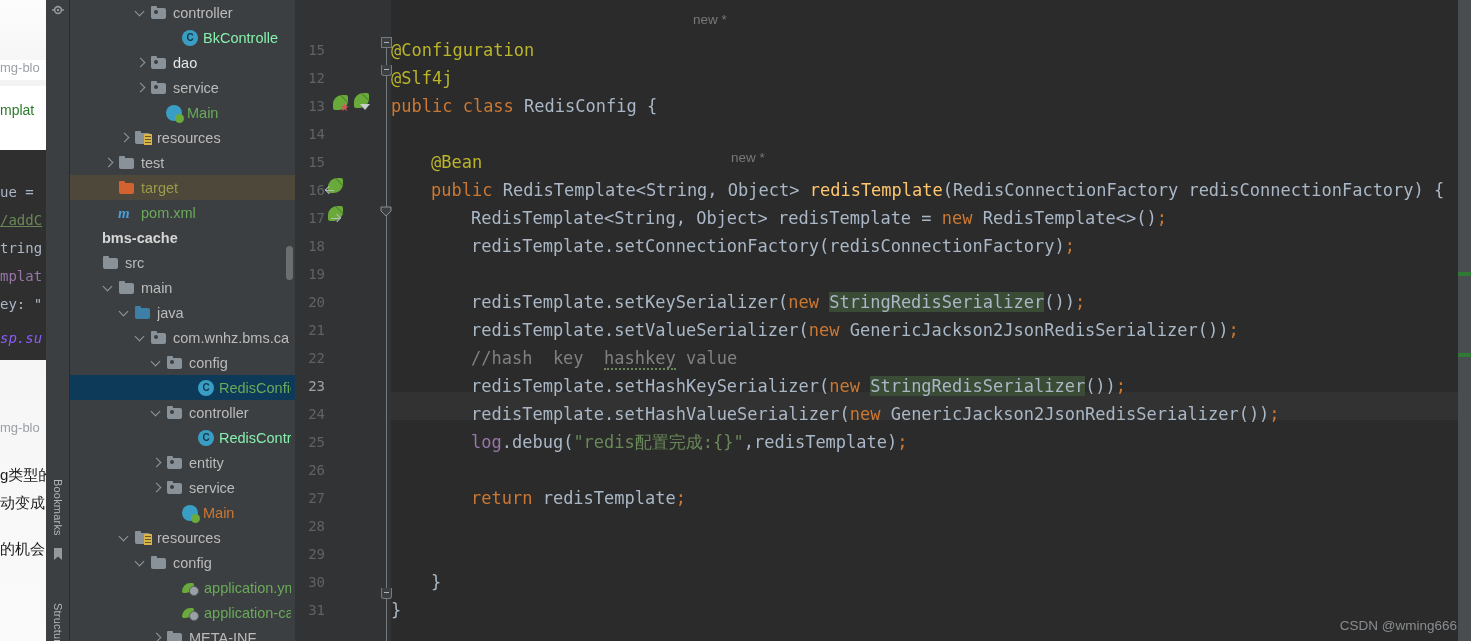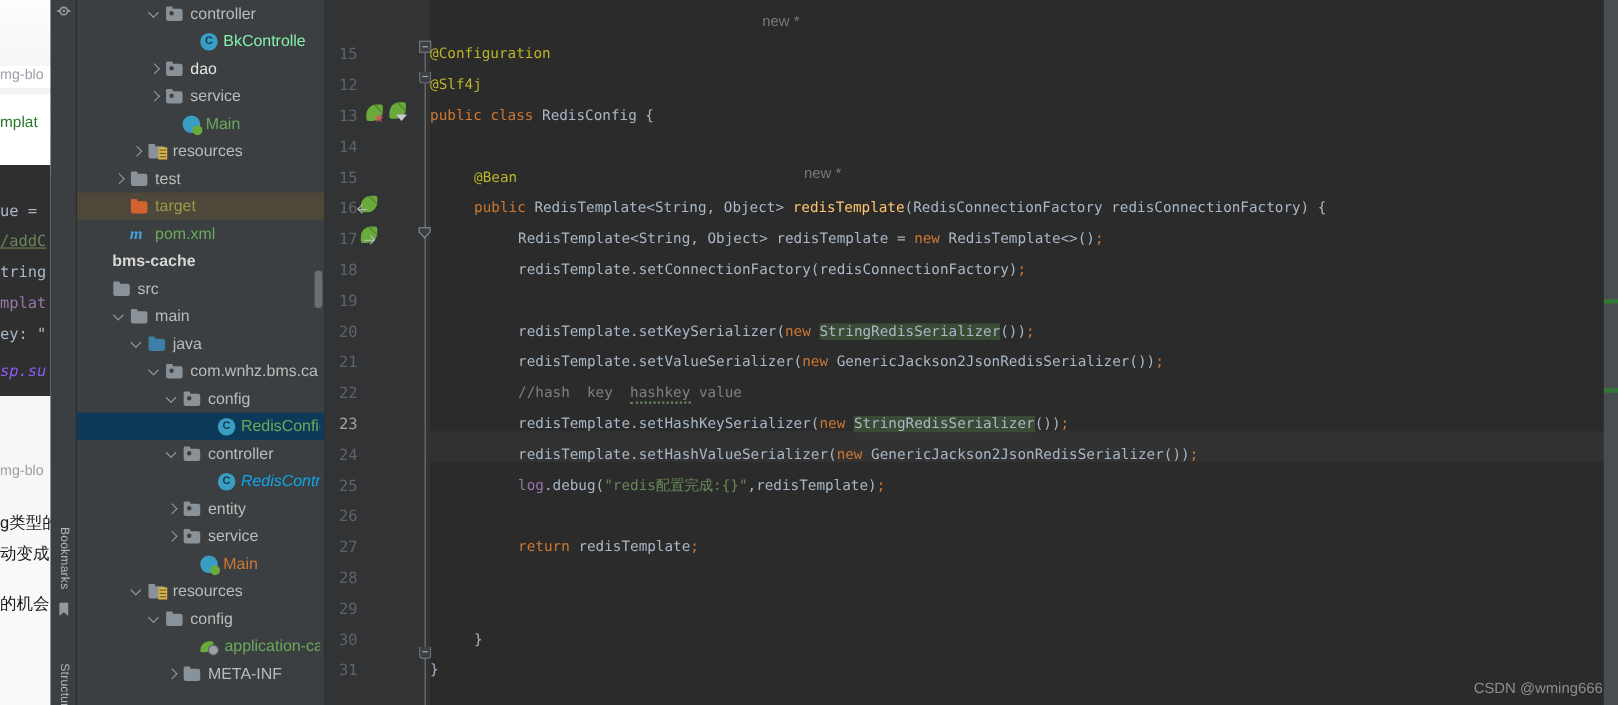--- a/index.html
+++ b/index.html
@@ -140,21 +140,21 @@
   }
   .lineno {
     position: absolute; left: 0; width: 30px; text-align: right;
     color: #606366; font-size: 14px; font-family: "DejaVu Sans Mono", monospace;
     height: 28px; line-height: 28px;
   }
   .lineno.cur { color: #a4a3a3; }
   .code-area { position: absolute; left: 96px; top: 0; right: 0; height: 641px; }
   .cl {
     position: absolute; left: 0; height: 28px; line-height: 28px;
-    white-space: pre; font-family: "DejaVu Sans Mono", monospace; font-size: 13px;
+    white-space: pre; font-family: "DejaVu Sans Mono", monospace; font-size: 17px;
     color: #a9b7c6;
   }
   .curline-bg {
     position: absolute; left: 0; right: 0; height: 28px; background: #323232;
   }
   
   .kw   { color: #cc7832; }
   .ann  { color: #bbb529; }
   .typ  { color: #a9b7c6; }
   .mth  { color: #ffc66d; }
@@ -398,21 +398,21 @@
           <div class="chev down"></div>
           <span class="ico folder pkg">
             <i class="dot"></i>
           </span>
           <span class="lbl" style="color: rgb(187, 187, 187);">controller</span>
         </div>
         <div class="row">
           <div style="width: 112px; min-width: 112px;"></div>
           <div class="chev "></div>
           <span class="ico cls">C</span>
-          <span class="lbl" style="color: #0ea5e9; font-style: italic;">RedisContr</span>
+          <span class="lbl" style="color: #86efac;">RedisContr</span>
         </div>
         <div class="row">
           <div style="width: 80px; min-width: 80px;"></div>
           <div class="chev right"></div>
           <span class="ico folder pkg">
             <i class="dot"></i>
           </span>
           <span class="lbl" style="color: rgb(187, 187, 187);">entity</span>
         </div>
         <div class="row">
@@ -435,20 +435,26 @@
           <span class="ico folder res">
             <i class="bars"></i>
           </span>
           <span class="lbl" style="color: rgb(187, 187, 187);">resources</span>
         </div>
         <div class="row">
           <div style="width: 64px; min-width: 64px;"></div>
           <div class="chev down"></div>
           <span class="ico folder"></span>
           <span class="lbl" style="color: rgb(187, 187, 187);">config</span>
+        </div>
+        <div class="row">
+          <div style="width: 96px; min-width: 96px;"></div>
+          <div class="chev "></div>
+          <span class="ico yml"></span>
+          <span class="lbl" style="color: rgb(106, 170, 90);">application.ym</span>
         </div>
         <div class="row">
           <div style="width: 96px; min-width: 96px;"></div>
           <div class="chev "></div>
           <span class="ico yml"></span>
           <span class="lbl" style="color: rgb(106, 170, 90);">application-ca</span>
         </div>
         <div class="row">
           <div style="width: 80px; min-width: 80px;"></div>
           <div class="chev right"></div>

